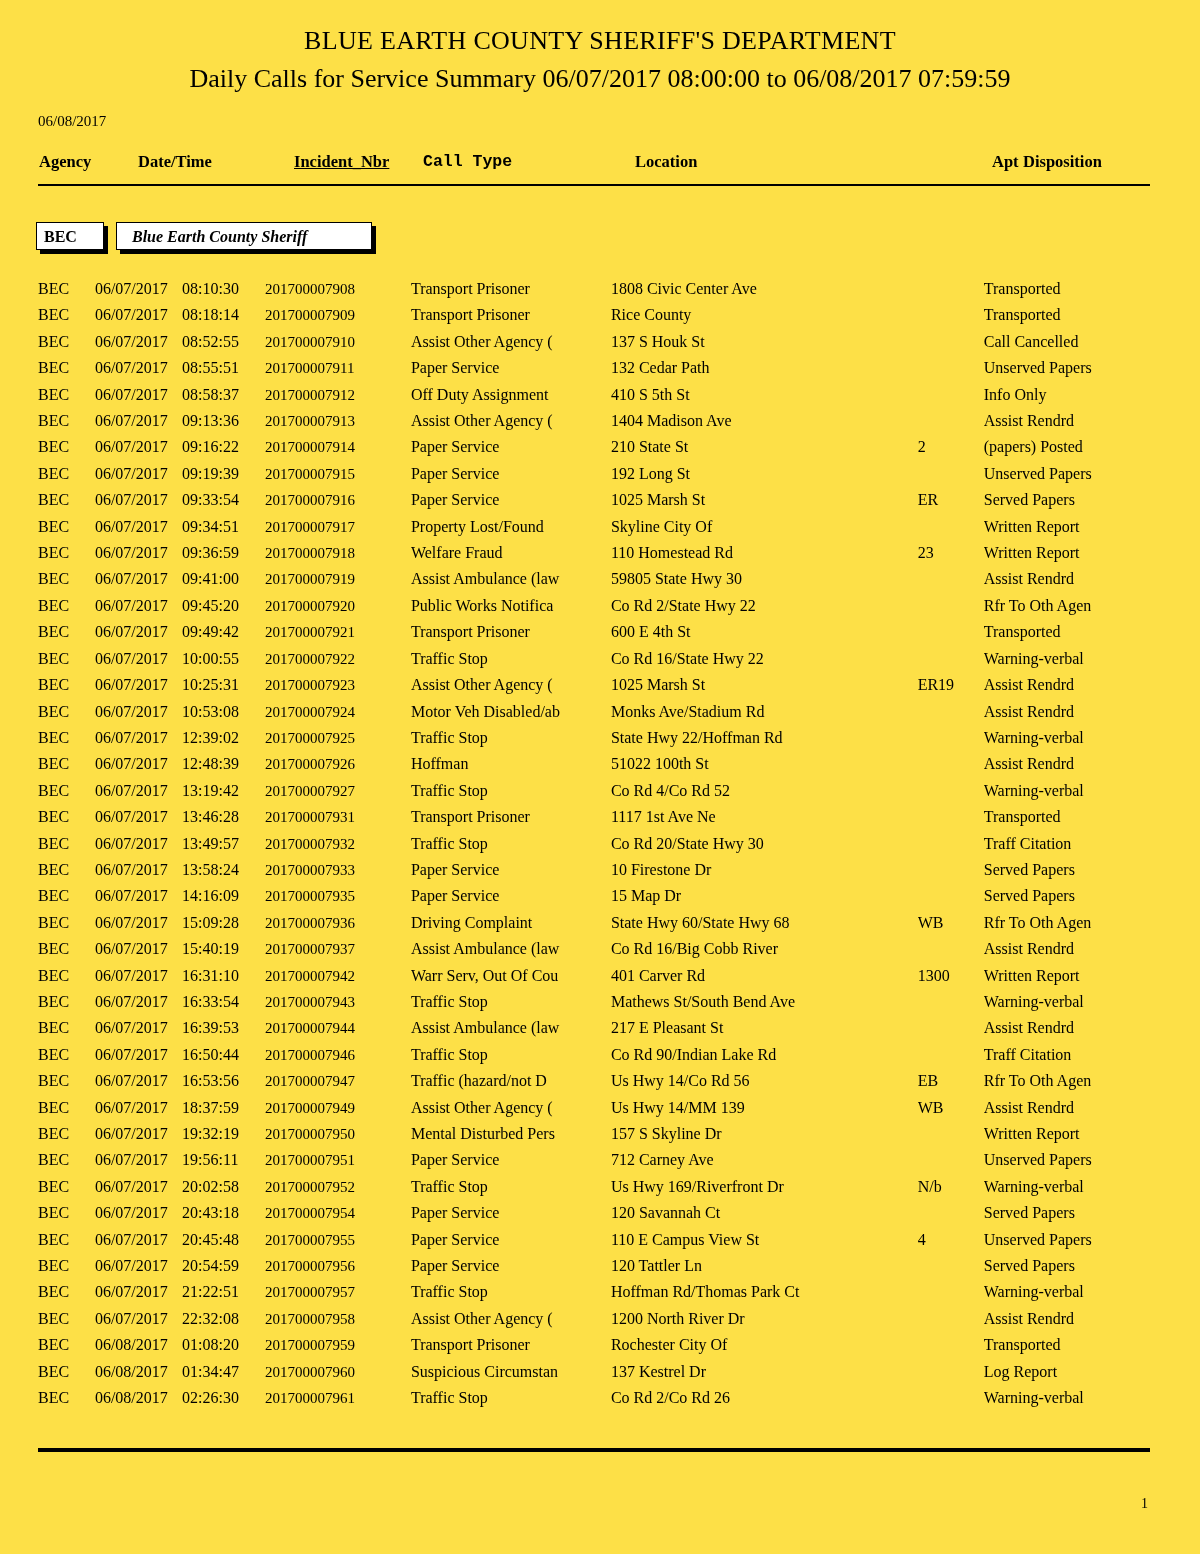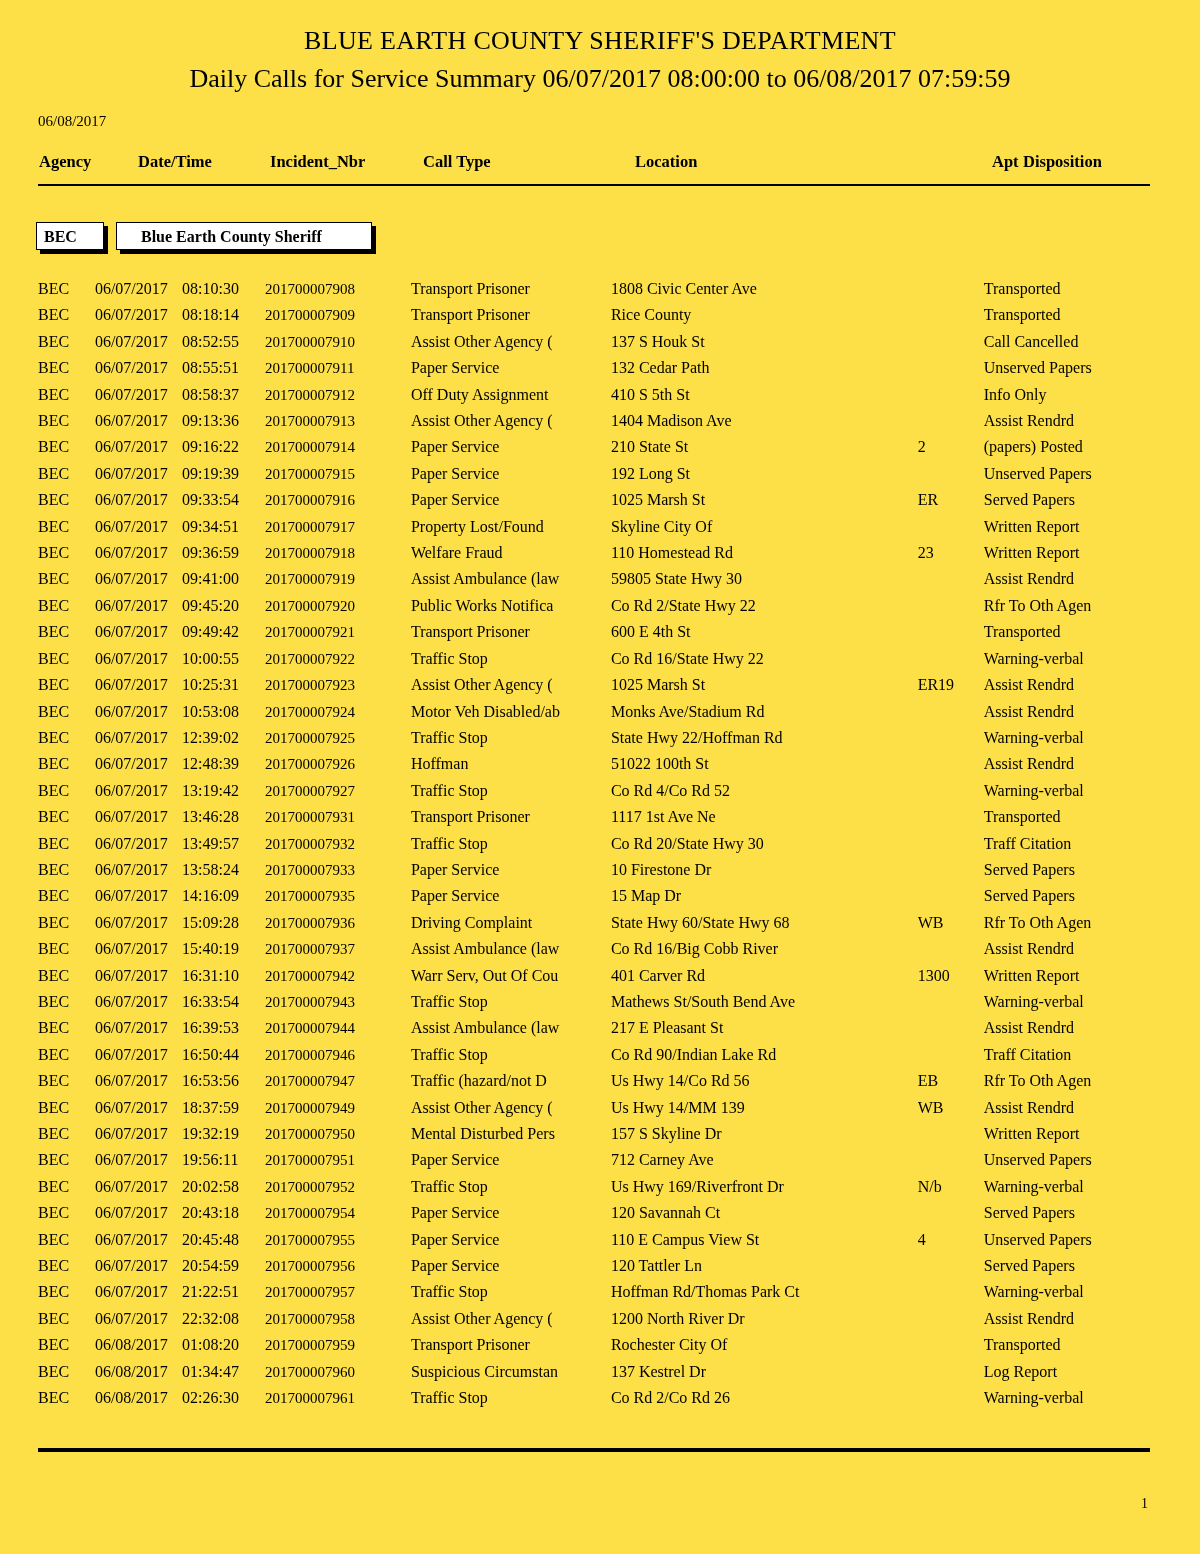--- a/index.html
+++ b/index.html
@@ -57,22 +57,22 @@
     font-weight: bold;
     font-size: 16.5px;
   }
   .col-head span {
     position: absolute;
     top: 0;
     white-space: nowrap;
   }
   .ch-agency      { left: 1px; }
   .ch-datetime    { left: 100px; }
-  .ch-incident    { left: 232px; }
-  .ch-calltype    { left: 385px; }
+  .ch-incident    { left: 256px; text-decoration: underline; }
+  .ch-calltype    { left: 385px; font-family: Liberation Mono, monospace; }
   .ch-location    { left: 597px; top: 10px; }
   .ch-apt         { left: 954px; }
   .ch-disposition { left: 985px; }
 
   .rule-top {
     position: absolute;
     left: 38px;
     top: 184px;
     width: 1112px;
     height: 0;
@@ -100,21 +100,22 @@
     white-space: nowrap;
   }
   .abox-code {
     left: 0px;
     width: 68px;
     padding-left: 7px;
   }
   .abox-name {
     left: 80px;
     width: 256px;
-    padding-left: 24px;
+    padding-left: 15px;
+    font-style: italic;
   }
 
   
   .calls-table {
     position: absolute;
     left: 38px;
     top: 276px;
     width: 1114px;
     border-collapse: collapse;
     font-size: 16px;

